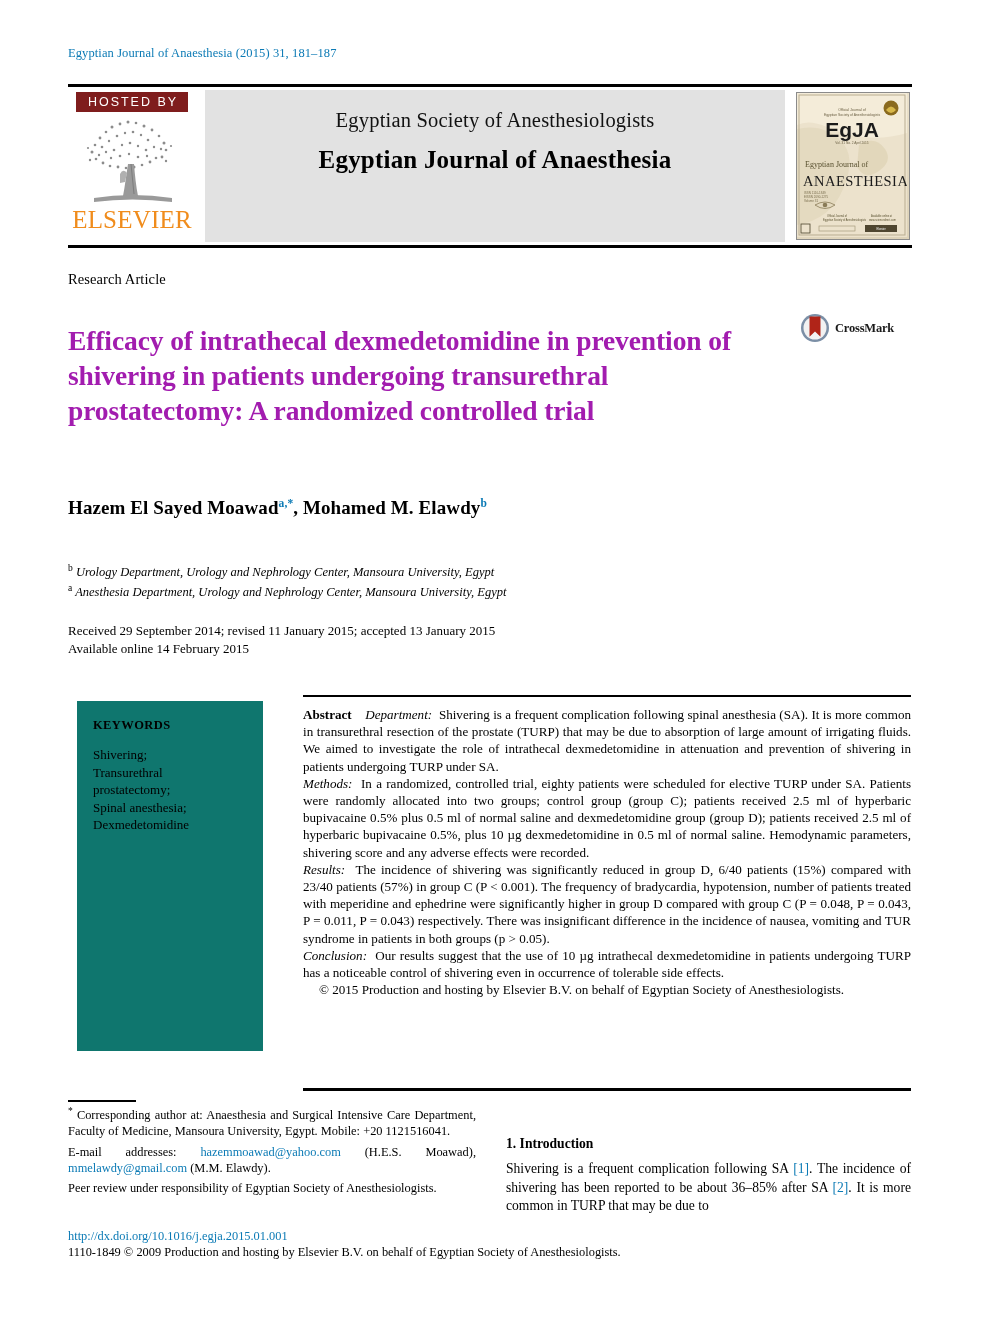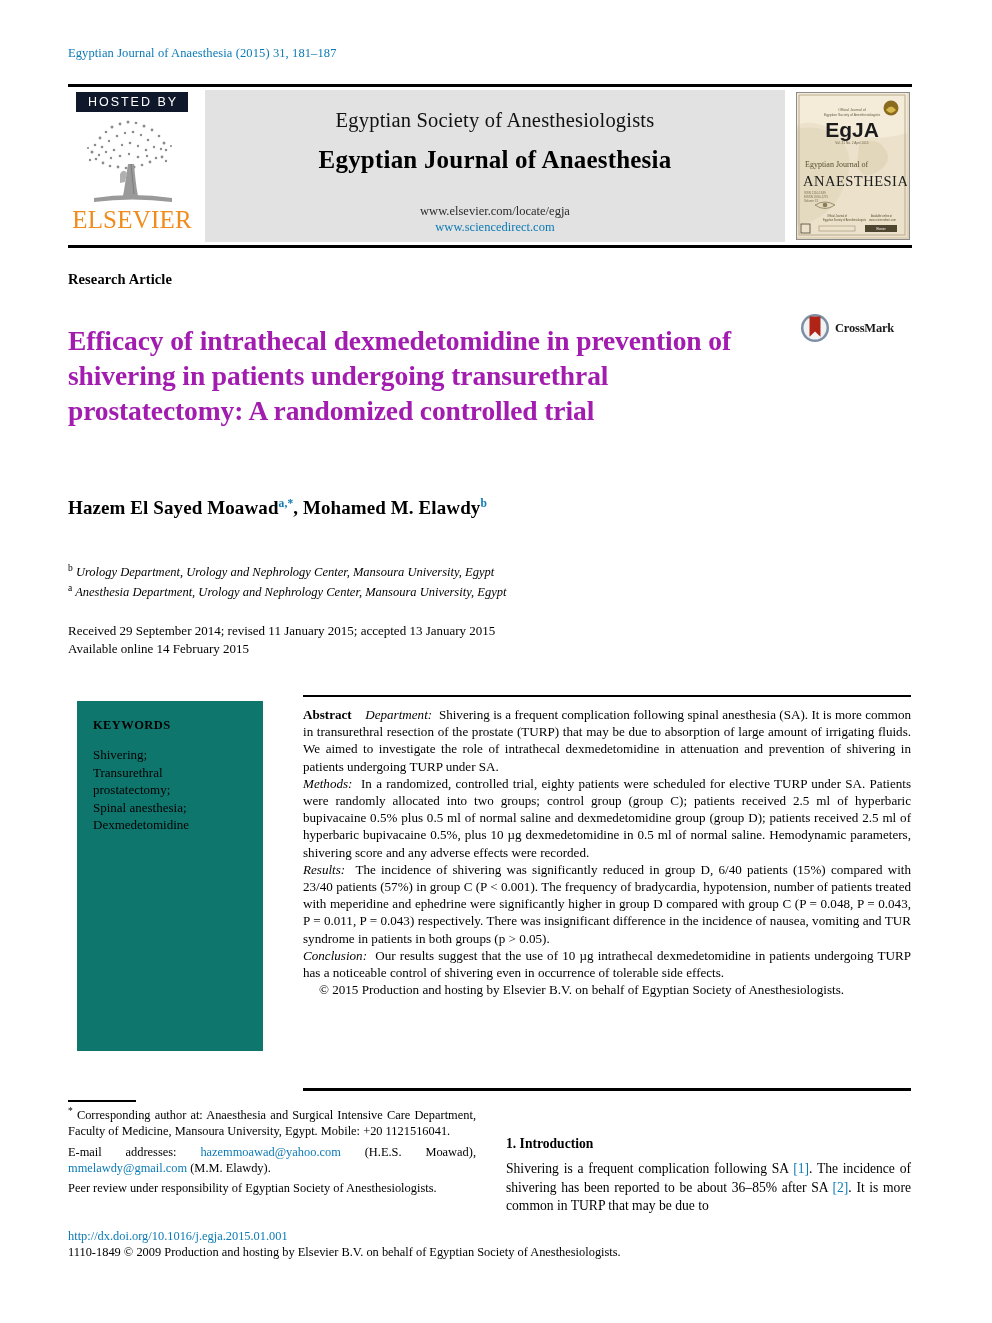--- a/index.html
+++ b/index.html
@@ -57,21 +57,21 @@
     flex: 0 0 128px;
     display: flex;
     flex-direction: column;
     align-items: center;
     justify-content: flex-start;
     background: #fff;
     padding-top: 2px;
     box-sizing: border-box;
   }
   .hosted-by {
-    background: #0f172a;
+    background: #7f1d1d;
     color: #ffffff;
     font-family: "Liberation Sans", sans-serif;
     font-size: 12.5px;
     letter-spacing: 2.0px;
     padding: 3px 7px 3px 9px;
     width: 112px;
     box-sizing: border-box;
     text-align: center;
     line-height: 1.15;
   }
@@ -131,21 +131,21 @@
     position: relative;
     overflow: hidden;
     background: linear-gradient(160deg,#efe6d2 0%, #e6dcc4 45%, #ddd2b8 100%);
   }
 
   
   .article-type {
     position: absolute;
     left: 68px; top: 271px;
     font-size: 14.5px;
-    font-weight: bold;
+    font-weight: normal;
     letter-spacing: .1px;
   }
   .title {
     position: absolute;
     left: 68px; top: 305px;
     width: 700px;
     font-size: 27.5px;
     font-weight: bold;
     line-height: 35px;
     letter-spacing: -.1px;
@@ -360,24 +360,20 @@
 
             <path d="M44 60 q3 -6 7 -1 l-2 9 -5 1 z" fill="#b0b0b0"></path>
           </g>
         </svg>
         <div class="elsevier-word">ELSEVIER</div>
       </div>
 
       <div class="masthead-center">
         <div class="society-name">Egyptian Society of Anesthesiologists</div>
         <div class="journal-name">Egyptian Journal of Anaesthesia</div>
-        <div class="masthead-urls">
-          <span class="url-black">www.elsevier.com/locate/egja</span>
-          <span class="url-blue">www.sciencedirect.com</span>
-        </div>
       </div>
 
       <div class="cover-block">
         <div class="cover-thumb">
           <svg width="110" height="144" viewBox="0 0 110 144">
             <rect x="0" y="0" width="110" height="144" fill="#ece2cc"></rect>
             <path d="M0 0 H110 V40 Q70 52 30 34 Q12 26 0 32 Z" fill="#f4ecd9"></path>
             <path d="M0 36 Q26 30 44 48 Q60 64 46 96 Q34 126 0 132 Z" fill="#e3d8bd" opacity=".85"></path>
             <path d="M62 52 q16 -10 26 4 q8 12 -6 22 q-14 10 -22 -4 z" fill="#e0d4b6" opacity=".8"></path>
             <rect x="2" y="2" width="106" height="140" fill="none" stroke="#b9ad91" stroke-width="1"></rect>

